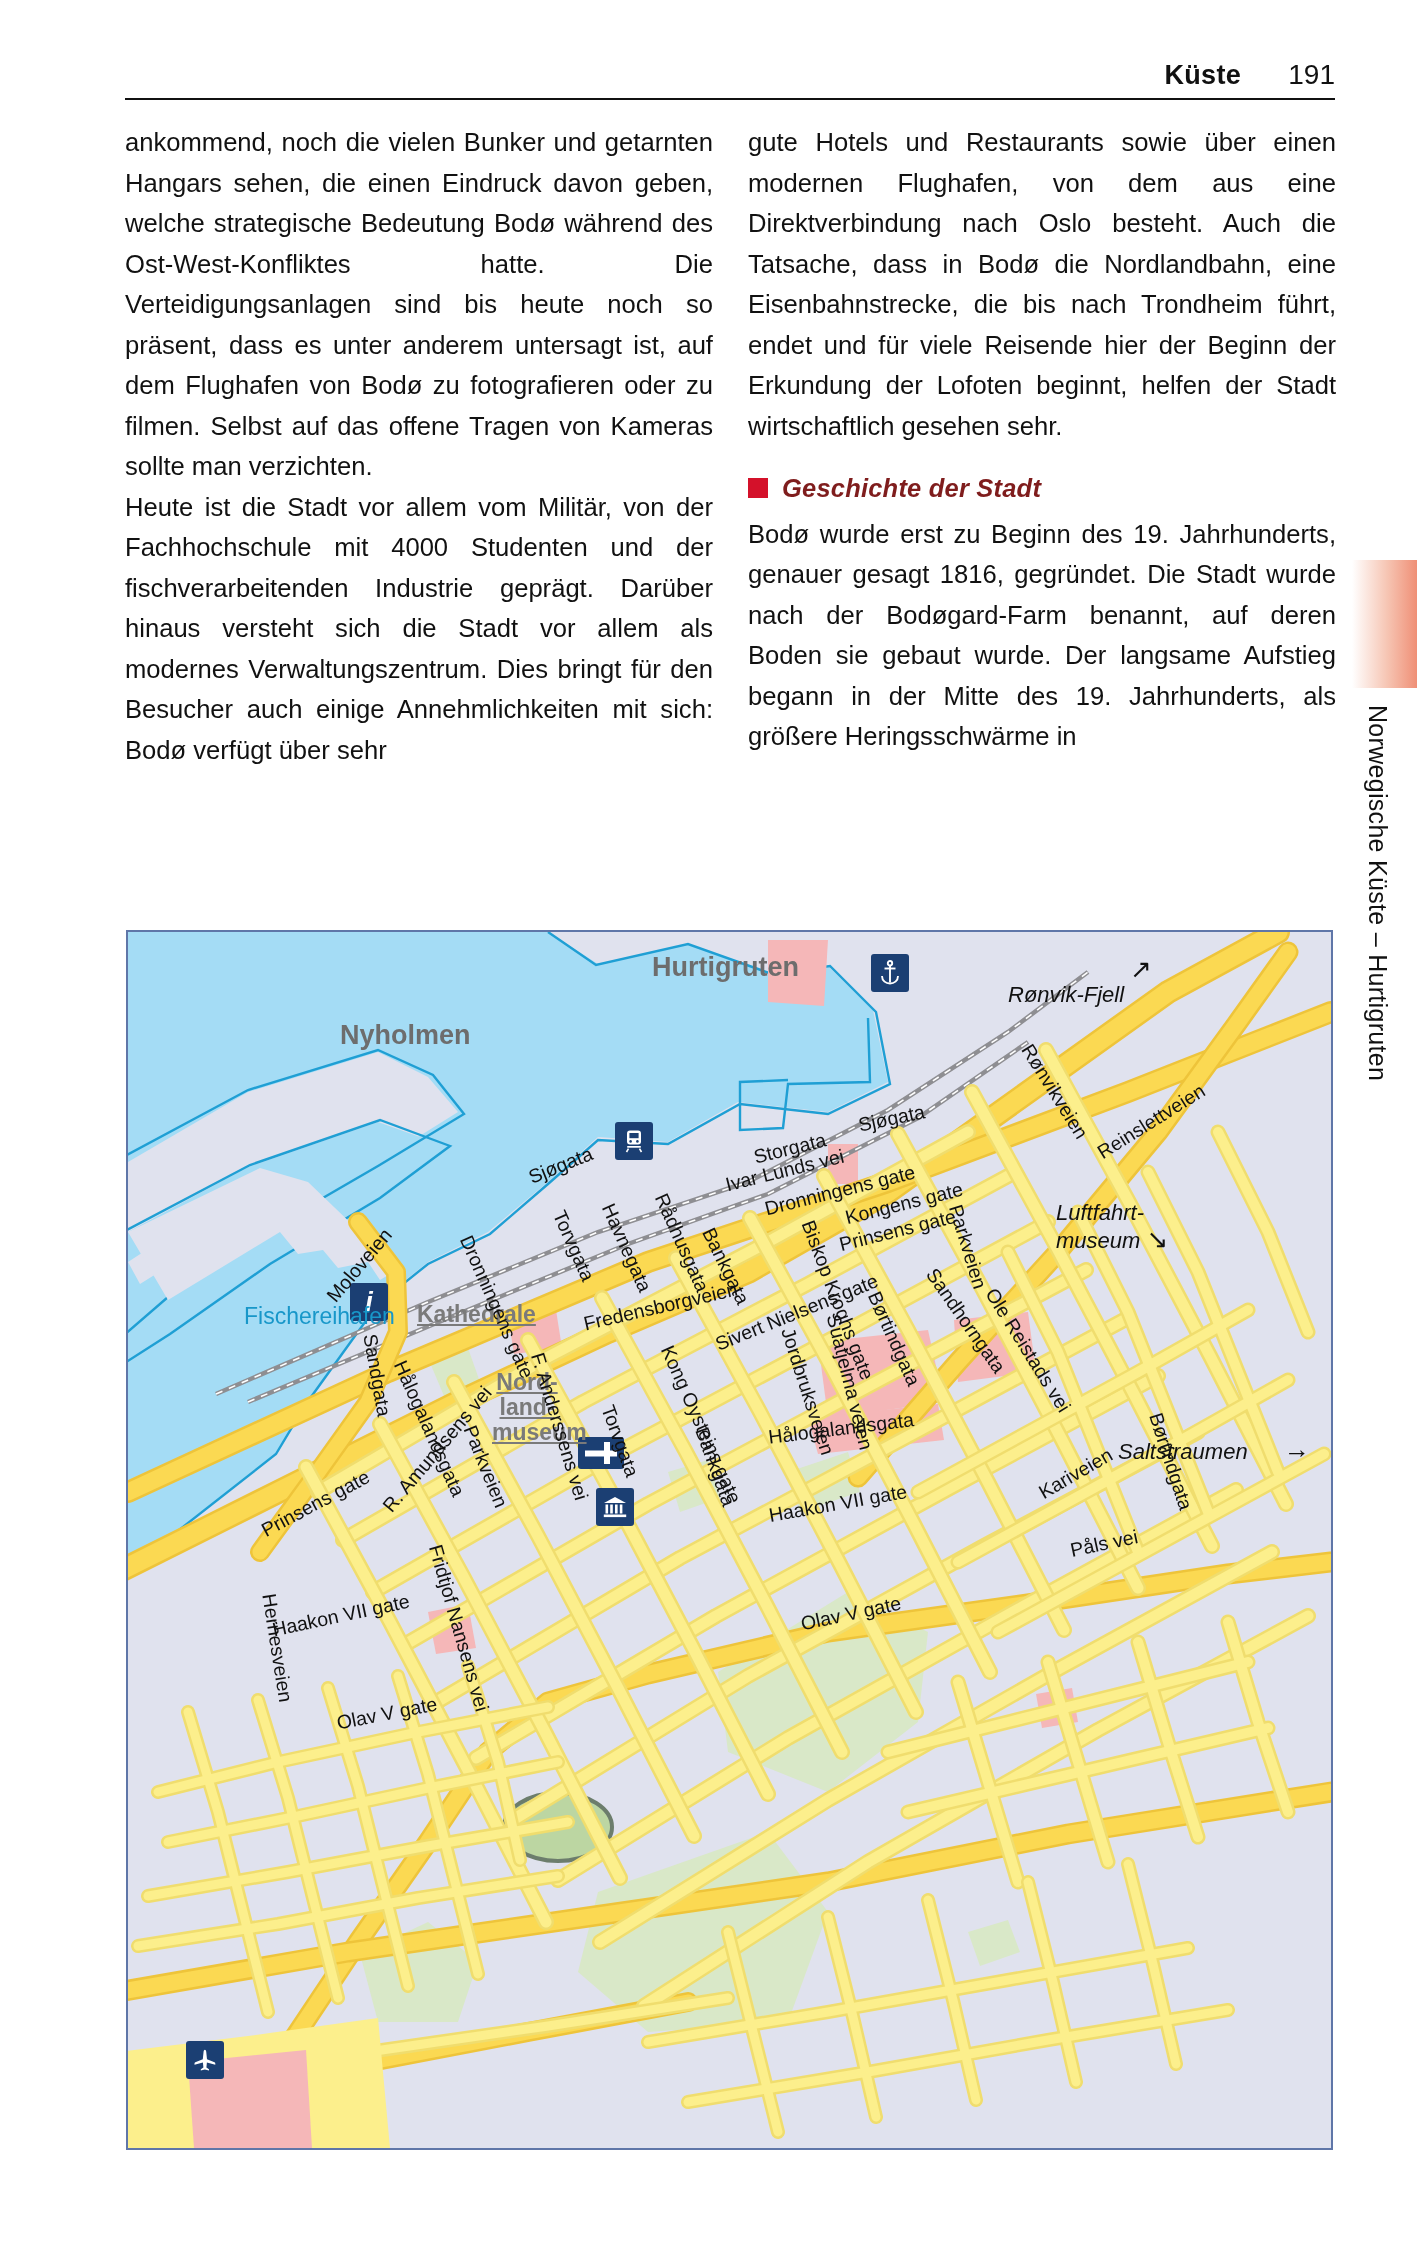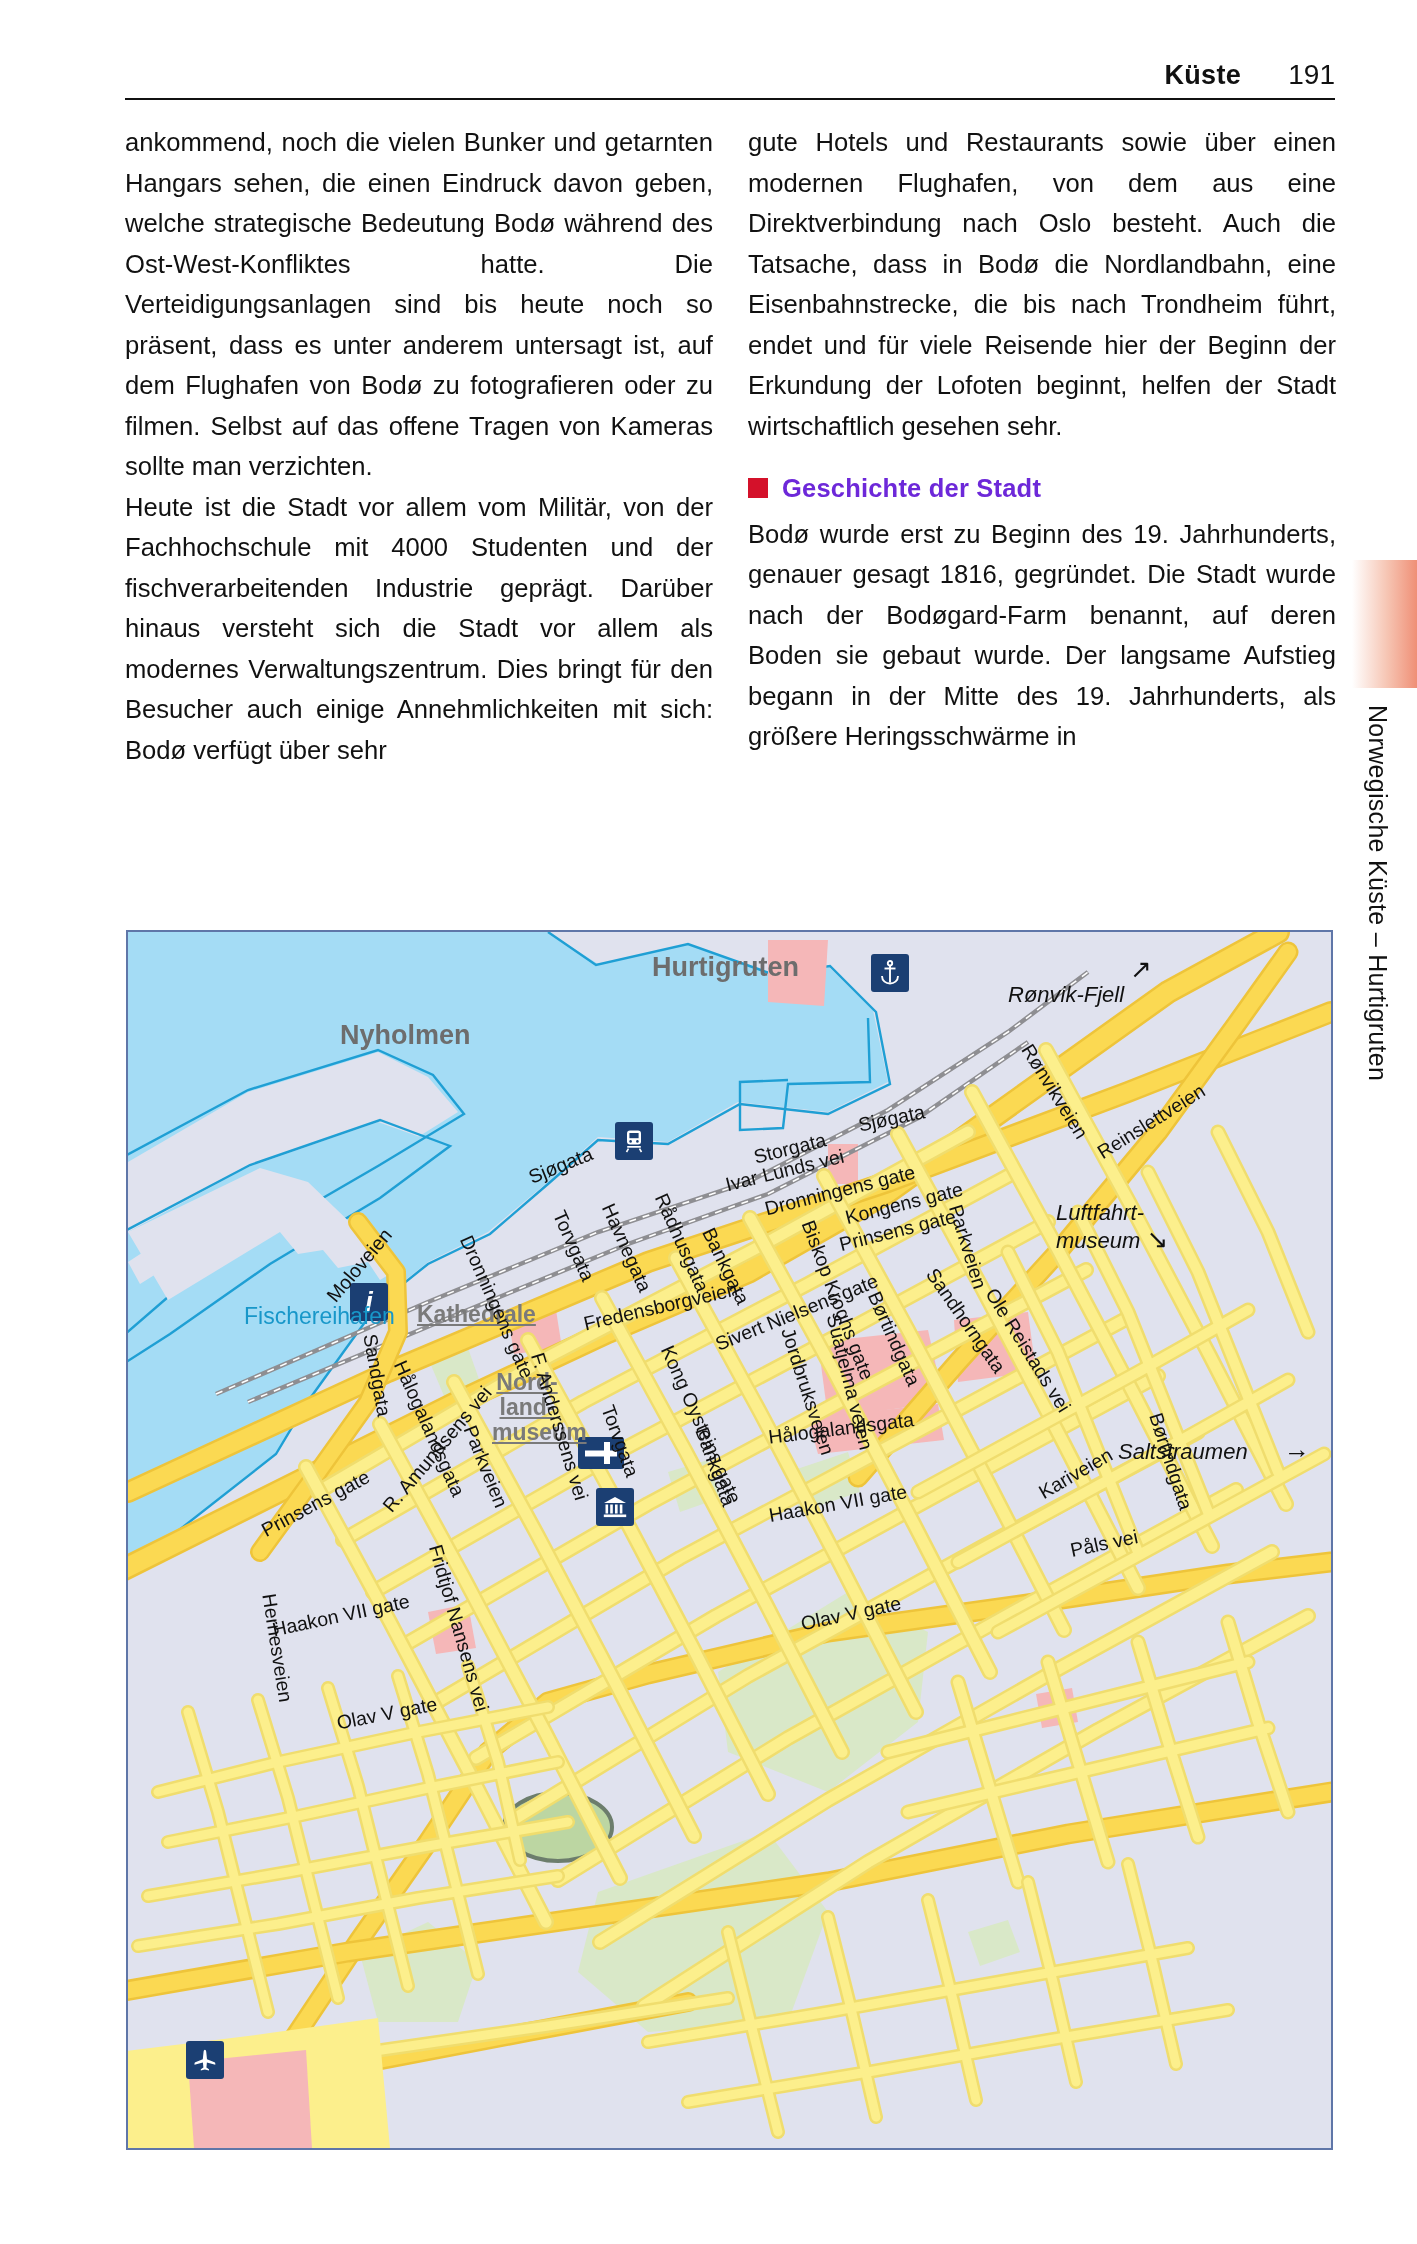--- a/index.html
+++ b/index.html
@@ -76,22 +76,23 @@
   .red-square {
     width: 20px;
     height: 20px;
     background: #d4112a;
     flex: 0 0 auto;
     display: inline-block;
   }
   .section-head-text {
     font-size: 25.5px;
     font-weight: bold;
-    color: #6d28d9;
+    color: #7f1d1d;
     letter-spacing: 0.2px;
+    font-style: italic;
   }
 
   
   #thumb-tab {
     position: absolute;
     left: 1352px;
     top: 560px;
     width: 65px;
     height: 128px;
     background: linear-gradient(to right, #ffffff 0%, #f6c4b2 55%, #ef8f76 100%);

